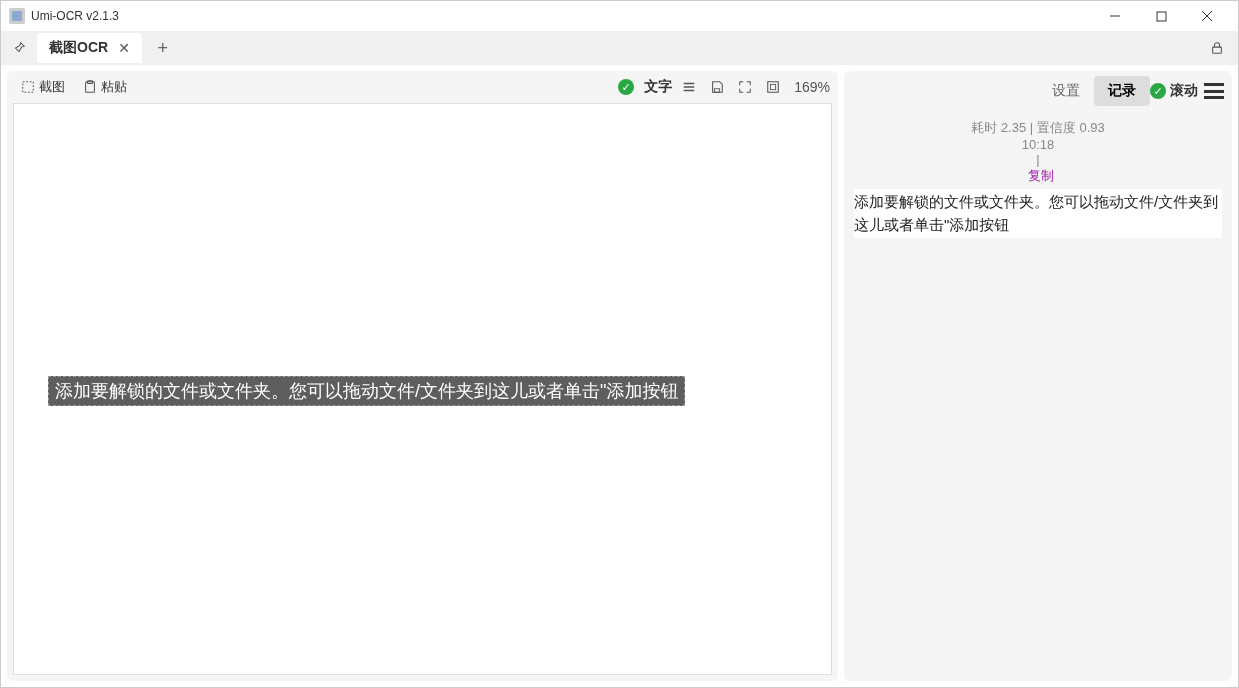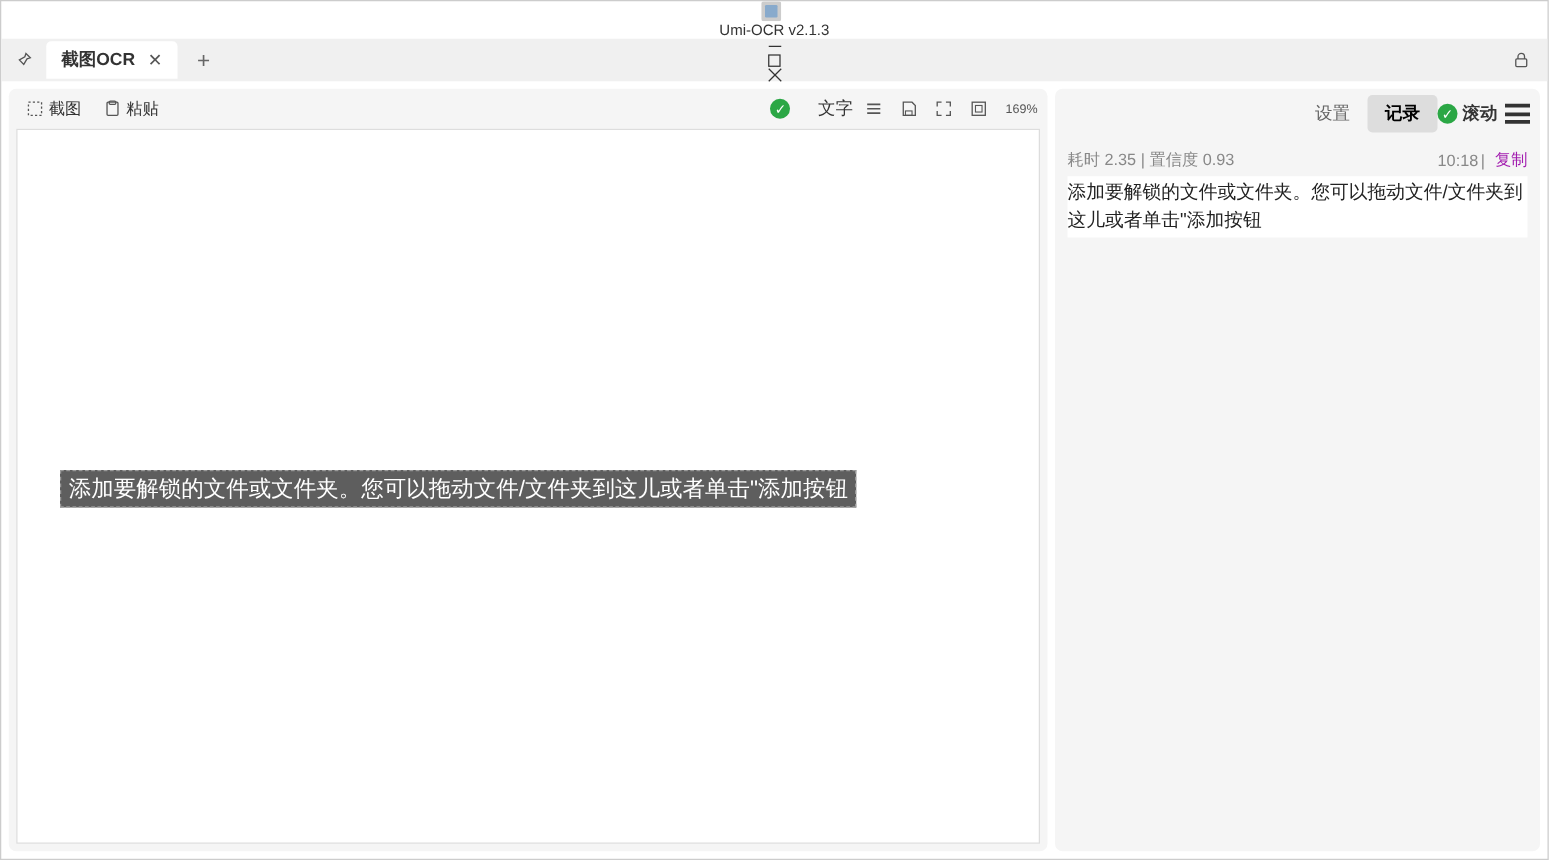--- a/index.html
+++ b/index.html
@@ -1,49 +1,49 @@
 <!DOCTYPE html>
 <html><head>
 <meta charset="utf-8">
 <style>
 * { box-sizing: border-box; margin: 0; padding: 0; }
 body { font-family: "Microsoft YaHei", sans-serif; font-size: 13px; background: #fff; color: #333; width: 1239px; height: 688px; overflow: hidden; border: 1px solid #ccc; }
-.titlebar { height: 30px; display: flex; align-items: center; padding: 0 8px; flex-direction: column; }
+.titlebar { height: 30px; display: flex; align-items: center; padding: 0 8px; }
 .titlebar .app-icon { width: 16px; height: 16px; margin-right: 6px; display: inline-block; }
 .titlebar .title { font-size: 12px; color: #333; }
 .titlebar .spacer { flex: 1; }
 .winbtn { width: 46px; height: 30px; display: flex; align-items: center; justify-content: center; font-size: 14px; color: #333; }
 .tabbar { height: 34px; background: #f0f0f0; display: flex; align-items: center; padding-left: 4px; }
 .pin-btn { width: 28px; height: 28px; display: flex; align-items: center; justify-content: center; color: #555; }
 .tab { height: 30px; padding: 0 12px; display: flex; align-items: center; background: #fff; border-radius: 4px 4px 0 0; margin-left: 4px; font-weight: bold; font-size: 14px; justify-content: space-between; }
 .tab .close { margin-left: 10px; font-size: 14px; color: #555; font-weight: normal; }
 .addtab { width: 30px; height: 30px; display: flex; align-items: center; justify-content: center; color: #666; font-size: 18px; margin-left: 6px; }
 .tabbar .spacer { flex: 1; }
 .lock-btn { width: 30px; height: 30px; display: flex; align-items: center; justify-content: center; color: #555; margin-right: 6px; }
 .content { display: flex; height: calc(100% - 64px); padding: 6px; gap: 6px; }
 .left-panel { flex: 1; display: flex; flex-direction: column; background: #f5f5f5; border-radius: 6px; overflow: hidden; justify-content: center; }
 .left-toolbar { height: 32px; display: flex; align-items: center; padding: 0 8px; gap: 6px; }
 .tool-btn { display: flex; align-items: center; gap: 4px; padding: 3px 6px; font-size: 13px; color: #333; border-radius: 3px; }
 .tool-btn .ico { font-size: 14px; }
 .left-toolbar .spacer { flex: 1; }
 .check-green { width: 16px; height: 16px; border-radius: 50%; background: #2ba745; color: #fff; display: inline-flex; align-items: center; justify-content: center; font-size: 11px; }
-.zoom-label { font-size: 10px; color: #555; margin-left: 4px; }
+.zoom-label { font-size: 14px; color: #555; margin-left: 4px; }
 .icon-btn { width: 22px; height: 22px; display: flex; align-items: center; justify-content: center; color: #555; font-size: 14px; }
 .image-area { flex: 1; margin: 0 6px 6px 6px; background: #fff; border: 1px solid #ddd; position: relative; overflow: hidden; }
 .ocr-text-overlay { position: absolute; left: 34px; top: 272px; background: rgba(80,80,80,0.92); color: #fff; font-size: 18px; padding: 2px 6px; border: 1px dashed #999; white-space: nowrap; }
 .right-panel { width: 388px; background: #f5f5f5; border-radius: 6px; display: flex; flex-direction: column; overflow: hidden; align-items: flex-end; }
 .right-toolbar { height: 40px; display: flex; align-items: center; padding: 0 8px; gap: 0; }
 .rtab { padding: 6px 14px; font-size: 14px; color: #666; border-radius: 4px; }
 .rtab.active { background: #ddd; color: #000000; font-weight: bold; }
 .right-toolbar .spacer { flex: 1; }
 .scroll-label { font-size: 14px; font-weight: bold; margin-left: 4px; }
 .menu-icon { width: 20px; height: 16px; margin-left: 6px; display: flex; flex-direction: column; justify-content: space-between; }
 .menu-icon div { height: 3px; background: #333; }
 .record-area { flex: 1; padding: 8px 10px; overflow-y: auto; }
-.record-header { display: flex; align-items: center; font-size: 13px; color: #888; margin-bottom: 4px; }
+.record-header { display: flex; align-items: center; font-size: 13px; color: #888; margin-bottom: 4px; flex-direction: column; }
 .record-header .spacer { flex: 1; }
 .copy-link { color: #a21caf; margin-left: 6px; }
 .record-text { font-size: 15px; color: #222; line-height: 1.5; background: #fff; padding: 2px 0; }
 svg { display: block; }
 </style>
 </head>
 <body>
 
 <div class="titlebar">
   <span class="app-icon">
@@ -108,21 +108,21 @@
         <span class="ico">
           <svg width="14" height="14" viewBox="0 0 16 16">
               <rect x="3" y="2" width="10" height="12" rx="1" fill="none" stroke="#555" stroke-width="1.2"></rect>
               <rect x="5" y="1" width="6" height="3" rx="1" fill="none" stroke="#555" stroke-width="1.2"></rect>
             </svg>
         </span>
         <span>粘贴</span>
       </div>
       <span class="spacer"></span>
       <span class="check-green">✓</span>
-      <span style="font-size:14px;font-weight:normal;margin-left:16px;">文字</span>
+      <span style="font-size:14px;font-weight:bold;margin-left:4px;">文字</span>
       <div class="icon-btn">
         <svg width="14" height="14" viewBox="0 0 16 16">
             <line x1="2" y1="4" x2="14" y2="4" stroke="#555" stroke-width="1.5"></line>
             <line x1="2" y1="8" x2="14" y2="8" stroke="#555" stroke-width="1.5"></line>
             <line x1="2" y1="12" x2="14" y2="12" stroke="#555" stroke-width="1.5"></line>
           </svg>
       </div>
       <div class="icon-btn">
         <svg width="14" height="14" viewBox="0 0 16 16">
             <path d="M3 2h8l3 3v9H3z" fill="none" stroke="#555" stroke-width="1.2"></path>

